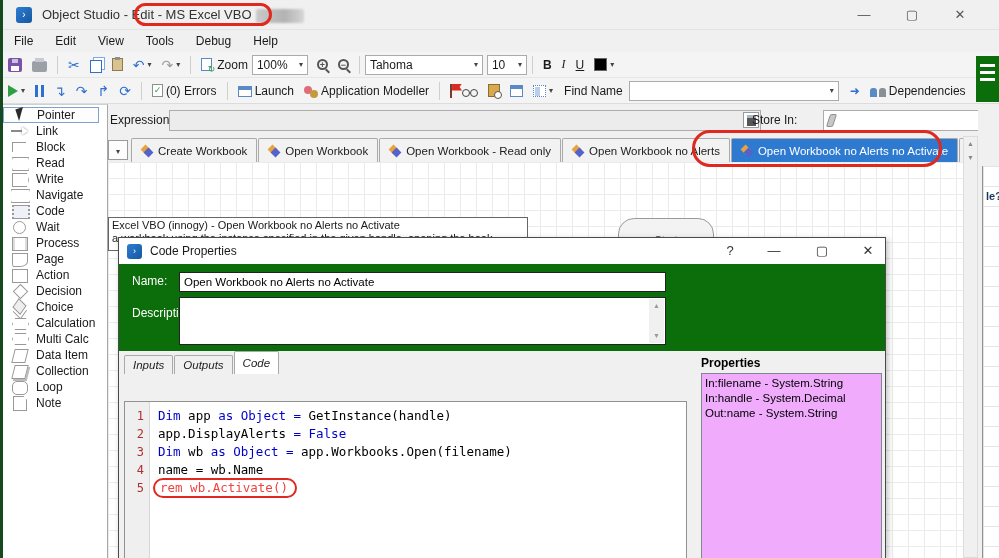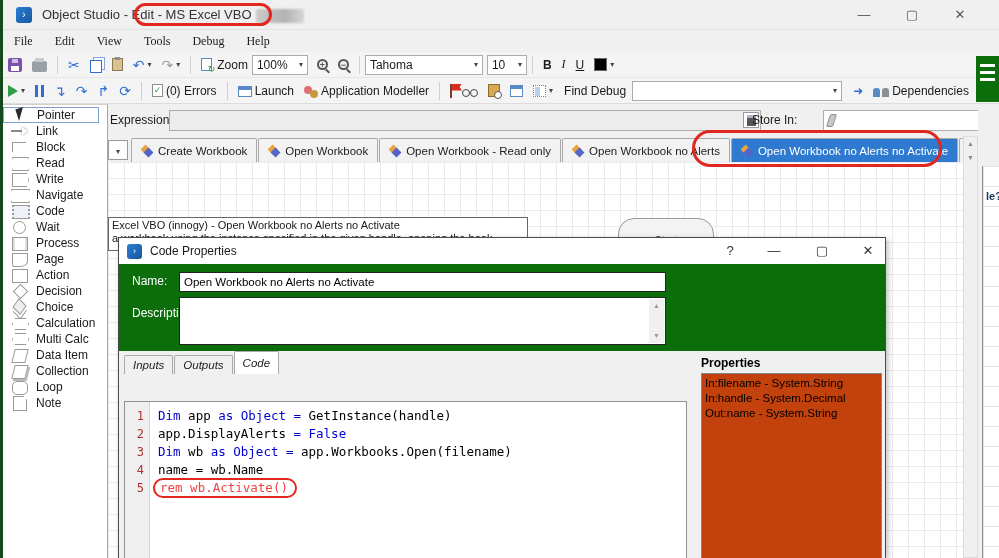--- a/index.html
+++ b/index.html
@@ -15,21 +15,21 @@
   .app-icon { left:16px; top:7px; width:16px; height:16px; border-radius:3px;
               background:linear-gradient(135deg,#2d7dd2,#1557a0); color:#fff; font-size:10px;
               text-align:center; line-height:16px; }
   .title-text { left:42px; top:7px; font-size:13px; color:#333; white-space:nowrap; }
   .redact { display:inline-block; width:48px; height:14px; margin-left:4px; vertical-align:middle;
             background:linear-gradient(90deg,#c9c9c9,#b3b3b3 60%,#d6d6d6); filter:blur(1.2px); border-radius:2px;}
   .wbtn { top:0; width:44px; height:30px; text-align:center; line-height:30px; font-size:13px; color:#555; }
   .annot { border:3px solid #e0281e; border-radius:14px; z-index:50; pointer-events:none; }
 
   
-  .menubar { left:3px; top:30px; width:996px; height:22px; display:flex;font-family:Liberation Serif, serif; }
+  .menubar { left:3px; top:30px; width:996px; height:22px; display:flex; }
   .menu-item { padding:0 11px; line-height:22px; }
 
   
   .toolbar { left:3px; width:996px; height:26px; background:#f4f4f4; display:flex; align-items:center; }
   .tb1 { top:52px; border-bottom:1px solid #e6e6e6; }
   .tb2 { top:78px; border-bottom:1px solid #dcdcdc; }
   .tbtn { display:flex; align-items:center; gap:3px; padding:2px 4px; margin:0 1px; border-radius:2px; }
   .sep { width:1px; height:18px; background:#cfcfcf; margin:0 5px; }
   .caret { font-size:8px; color:#444; }
   .tb-label { color:#1a1a1a; white-space:nowrap; }
@@ -166,21 +166,21 @@
           font-size:11.5px; line-height:19px; border-radius:2px 2px 0 0; margin-right:1px; color:#222; }
   .ctab.sel { height:23px; background:#fff; line-height:23px; position:relative; z-index:2; }
   .code-editor { position:absolute; left:5px; top:22px; width:563px; height:186px; background:#fff; border:1px solid #919191; overflow:hidden;margin-top:28px; }
   .gutter { position:absolute; left:0; top:0; width:25px; height:100%; background:#efefef; border-right:1px solid #d6d6d6; }
   .code-lines { position:absolute; left:0; top:5px; width:100%; font-family:"DejaVu Sans Mono",monospace; font-size:12.5px; }
   .cl { height:18px; line-height:18px; white-space:pre; }
   .cl .num { display:inline-block; width:19px; text-align:right; color:#b03030; margin-right:14px; font-size:12px; }
   .tok-k { color:#0000cc; } .tok-p { color:#000; } .tok-c { color:#ef4444; }
   .circle-red { border:2.5px solid #e0281e; border-radius:11px; padding:0 7px 1px 5px; margin-left:-5px; }
   .params-label { position:absolute; left:582px; top:5px; font-weight:bold; font-size:12px; color:#000; }
-  .params-list { position:absolute; left:582px; top:22px; width:181px; height:186px; background:#c2410c;
+  .params-list { position:absolute; left:582px; top:22px; width:181px; height:186px; background:#f0abfc;
                  border:1px solid #828790; padding:2px 3px; font-size:11.5px; line-height:15px; color:#000; }
 </style>
 </head>
 <body>
 
 <div class="win">
   <div class="abs left-edge"></div>
 
   <div class="abs titlebar">
     <div class="abs app-icon">›</div>
@@ -307,21 +307,21 @@
     <span class="tbtn">
         <span class="i i-booksearch"></span>
       </span>
     <span class="tbtn">
         <span class="i i-winpane"></span>
       </span>
     <span class="tbtn">
         <span class="i i-winpane2"></span>
         <span class="caret">▾</span>
       </span>
-    <span class="tb-label" style="margin-left:6px">Find Debug</span>
+    <span class="tb-label" style="margin-left:6px">Find Name</span>
     <span class="combo" style="width:210px;margin:0 6px">
         <span></span>
         <span class="caret">▾</span>
       </span>
     <span class="tbtn">
         <span class="i-findref">➜</span>
       </span>
     <span class="tbtn">
         <span class="i i-people"></span>
         <span class="tb-label">Dependencies</span>

